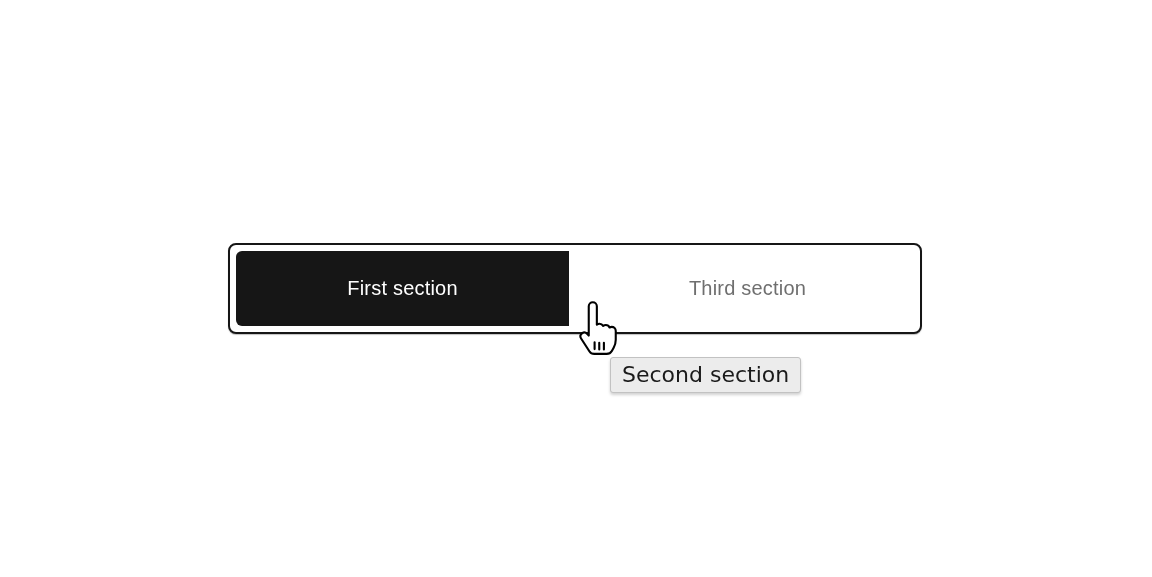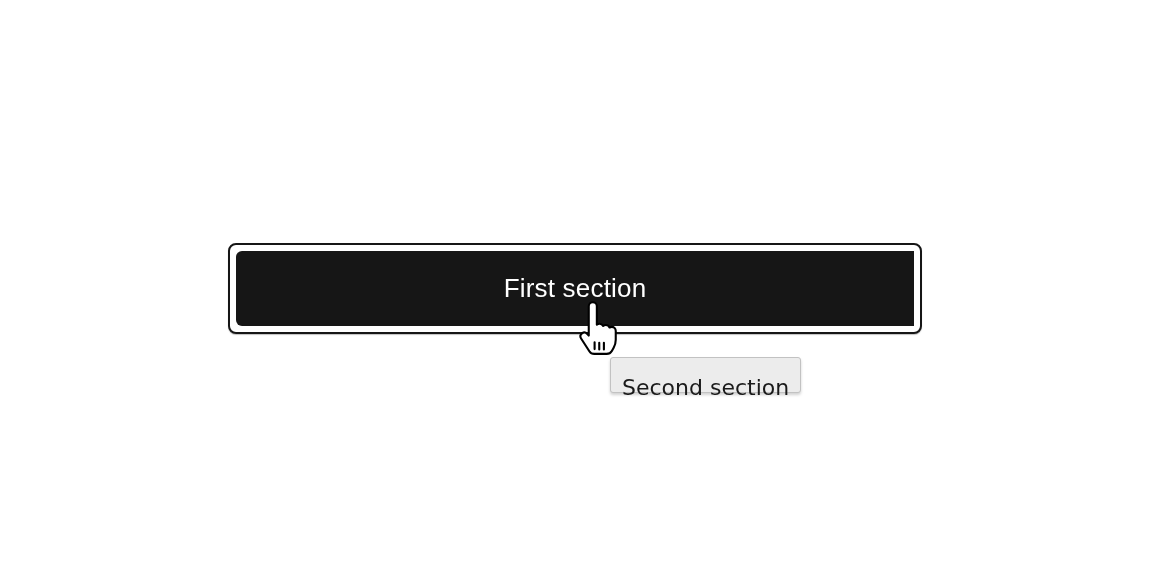--- a/index.html
+++ b/index.html
@@ -29,21 +29,21 @@
     display: flex;
     overflow: hidden;
     box-shadow: 0 1px 1px rgba(0,0,0,0.25);
   }
   .seg {
     flex: 1 1 0;
     display: flex;
     align-items: center;
     justify-content: center;
     font-family: "Liberation Sans", sans-serif;
-    font-size: 26px;
+    font-size: 20px;
     font-weight: 400;
     letter-spacing: 0.2px;
     border: none;
     outline: none;
     padding: 0 14px;
     margin: 6px;
     cursor: pointer;
     white-space: nowrap;
     overflow: hidden;
     background: transparent;
@@ -78,37 +78,38 @@
     display: block;
   }
 
   
   .tooltip {
     position: absolute;
     left: 610px;
     top: 357px;
     height: 36px;
     box-sizing: border-box;
-    padding: 13px 11px;
+    padding: 0 11px;
     background: #ececec;
     border: 1px solid #c2c2c2;
     border-radius: 3px;
     box-shadow: 0 2px 3px rgba(0,0,0,0.18);
     font-family: "DejaVu Sans", sans-serif;
     font-size: 22px;
     line-height: 34px;
     color: #1a1a1a;
     white-space: nowrap;
   }
 </style>
 </head>
 <body>
 
 <div class="switcher">
   <button class="seg seg-selected">First section</button>
+  <button class="seg seg-default">Third section</button>
 </div>
 
 <div class="cursor">
   <svg viewBox="0 0 28 38" xmlns="http://www.w3.org/2000/svg">
     <path d="M11.2 1.2 c1.5 0 2.7 1.2 2.7 2.7 l0 12.2 c0.5 -0.4 1.1 -0.6 1.8 -0.6 c1 0 1.9 0.6 2.4 1.4 c0.5 -0.4 1.1 -0.6 1.8 -0.6 c1.1 0 2.1 0.7 2.5 1.7 c0.4 -0.2 0.9 -0.4 1.4 -0.4 c1.5 0 2.7 1.2 2.7 2.7 l0 5.9 c0 1.9 -0.5 3.7 -1.4 5.3 l-1.2 2.1 c-0.7 1.2 -2 2 -3.4 2 l-8.3 0 c-1.3 0 -2.6 -0.7 -3.3 -1.8 l-5.5 -8.5 c-0.7 -1.1 -0.5 -2.6 0.6 -3.4 c1 -0.8 2.5 -0.7 3.4 0.3 l1.1 1.2 l0 -19.5 c0 -1.5 1.2 -2.7 2.7 -2.7 z" fill="#ffffff" stroke="#000000" stroke-width="1.4" stroke-linejoin="round"></path>
     <path d="M12.4 27.8 l0 4.6 M15.5 28.2 l0 4.4 M18.6 28.2 l0 4.4" fill="none" stroke="#000000" stroke-width="1.4" stroke-linecap="round"></path>
   </svg>
 </div>
 
 <div class="tooltip">Second section</div>

